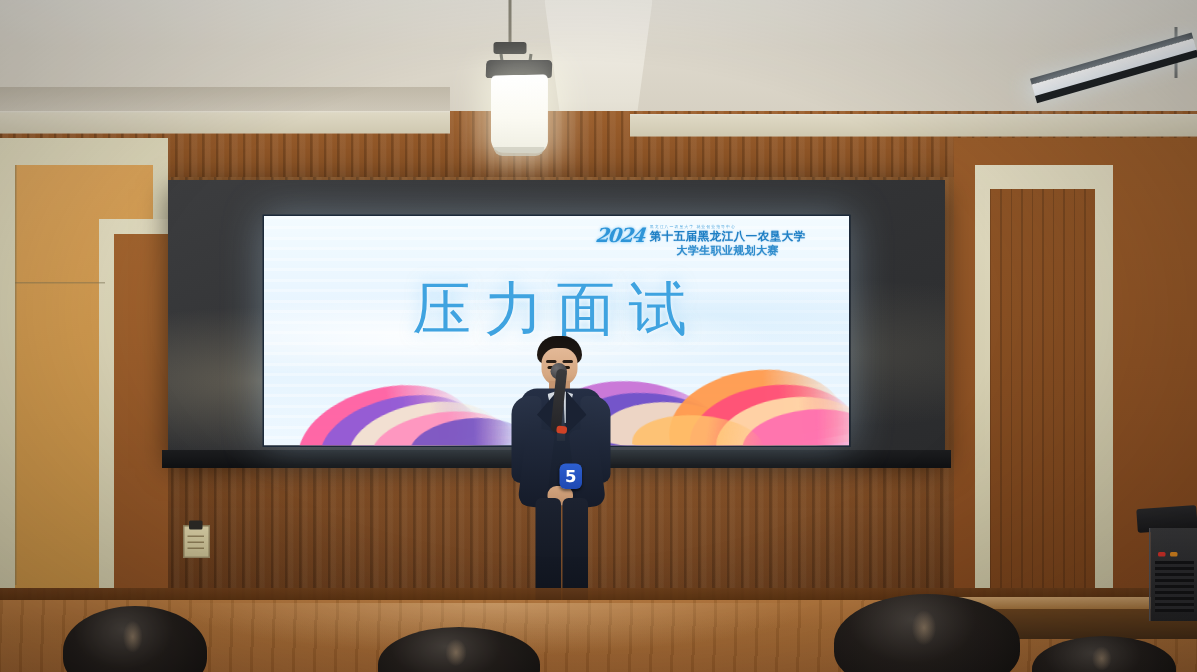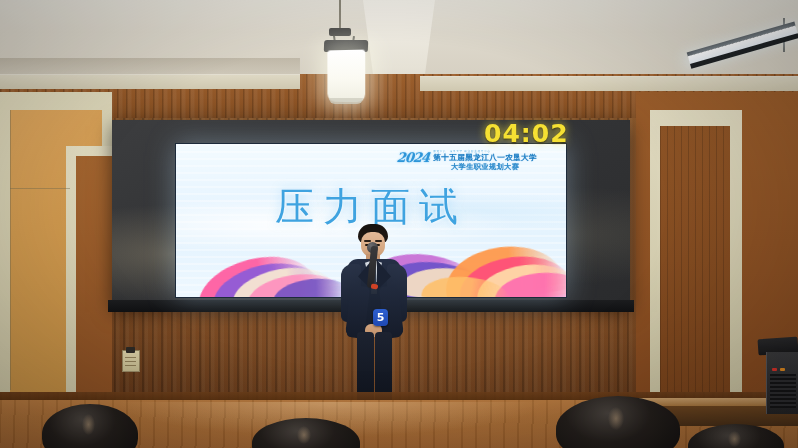--- a/index.html
+++ b/index.html
@@ -496,21 +496,20 @@
   <div class="wall-sign">
     <div class="clip"></div>
     <div class="ln" style="top:6px;"></div>
     <div class="ln" style="top:10px;"></div>
     <div class="ln" style="top:14px;"></div>
   </div>
 
   <div class="led-bezel"></div>
   <div class="led-bezel-bottom"></div>
 
-  <div class="timer">04:02</div>
 
   <div class="slide">
     <div class="slide-swish"></div>
 
     <div class="slide-head">
       <div class="logo2024">2024</div>
       <div class="head-lines">
         <div class="head-tiny">黑龙江八一农垦大学  就业创业指导中心</div>
         <div class="head-l1">第十五届黑龙江八一农垦大学</div>
         <div class="head-l2">大学生职业规划大赛</div>

